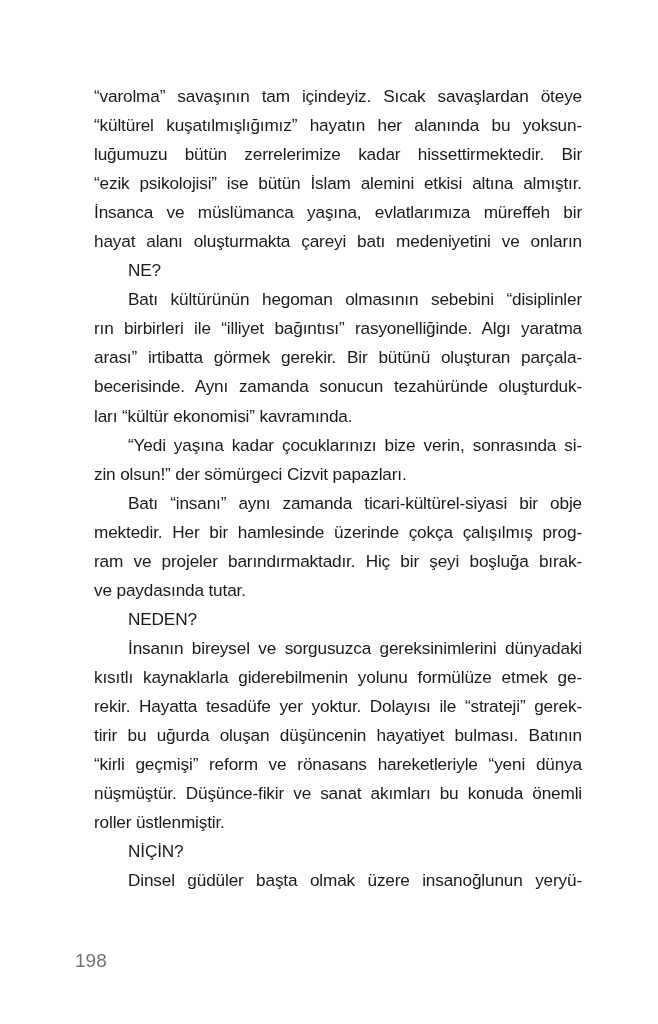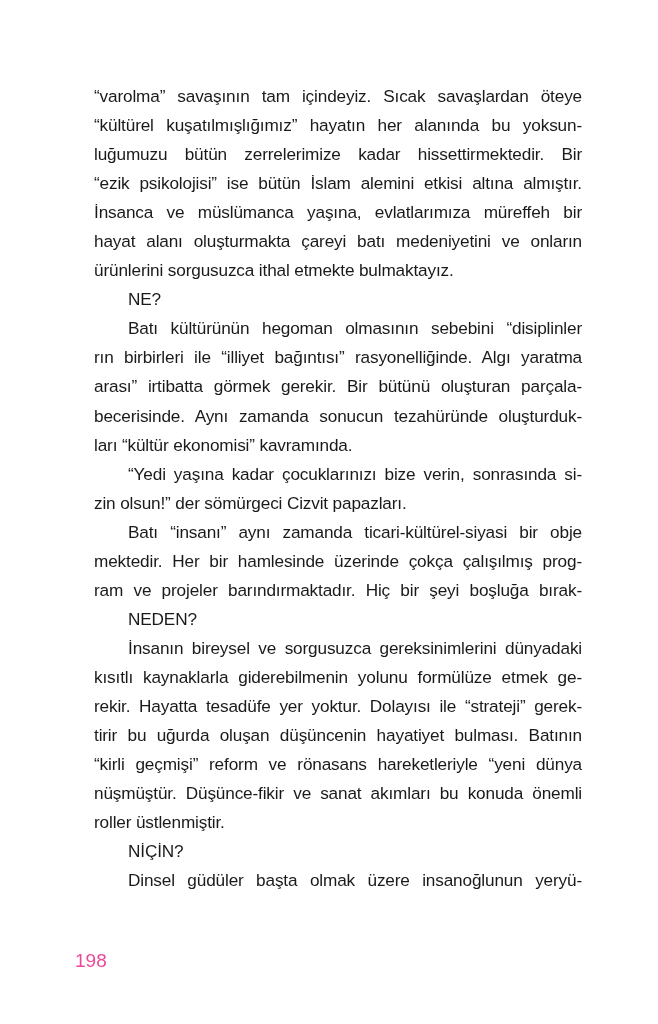--- a/index.html
+++ b/index.html
@@ -38,46 +38,46 @@
     }
     .line.heading {
       text-align-last: left;
     }
     .page-number {
       position: absolute;
       left: 75px;
       top: 948px;
       font-size: 19px;
       line-height: 26px;
-      color: #ec4899;
+      color: #737373;
       font-family: "Liberation Sans", "DejaVu Sans", sans-serif;
     }
   </style>
 </head>
 <body>
 
 <div class="page">
   <div class="line">“varolma” savaşının tam içindeyiz. Sıcak savaşlardan öteye</div>
   <div class="line">“kültürel kuşatılmışlığımız” hayatın her alanında bu yoksun-</div>
   <div class="line">luğumuzu bütün zerrelerimize kadar hissettirmektedir. Bir</div>
   <div class="line">“ezik psikolojisi” ise bütün İslam alemini etkisi altına almıştır.</div>
   <div class="line">İnsanca ve müslümanca yaşına, evlatlarımıza müreffeh bir</div>
   <div class="line">hayat alanı oluşturmakta çareyi batı medeniyetini ve onların</div>
-  <div class="line last">ürünlerini sorgusuzca ithal etmekte bulmaktayız.</div>
   <div class="line indent heading">NE?</div>
   <div class="line indent">Batı kültürünün hegoman olmasının sebebini “disiplinler</div>
   <div class="line">rın birbirleri ile “illiyet bağıntısı” rasyonelliğinde. Algı yaratma</div>
   <div class="line">arası” irtibatta görmek gerekir. Bir bütünü oluşturan parçala-</div>
   <div class="line">becerisinde. Aynı zamanda sonucun tezahüründe oluşturduk-</div>
   <div class="line last">ları “kültür ekonomisi” kavramında.</div>
   <div class="line indent">“Yedi yaşına kadar çocuklarınızı bize verin, sonrasında si-</div>
   <div class="line last">zin olsun!” der sömürgeci Cizvit papazları.</div>
   <div class="line indent">Batı “insanı” aynı zamanda ticari-kültürel-siyasi bir obje</div>
   <div class="line">mektedir. Her bir hamlesinde üzerinde çokça çalışılmış prog-</div>
   <div class="line">ram ve projeler barındırmaktadır. Hiç bir şeyi boşluğa bırak-</div>
+  <div class="line last">ve paydasında tutar.</div>
   <div class="line indent heading">NEDEN?</div>
   <div class="line indent">İnsanın bireysel ve sorgusuzca gereksinimlerini dünyadaki</div>
   <div class="line">kısıtlı kaynaklarla giderebilmenin yolunu formülüze etmek ge-</div>
   <div class="line">rekir. Hayatta tesadüfe yer yoktur. Dolayısı ile “strateji” gerek-</div>
   <div class="line">tirir bu uğurda oluşan düşüncenin hayatiyet bulması. Batının</div>
   <div class="line">“kirli geçmişi” reform ve rönasans hareketleriyle “yeni dünya</div>
   <div class="line">nüşmüştür. Düşünce-fikir ve sanat akımları bu konuda önemli</div>
   <div class="line last">roller üstlenmiştir.</div>
   <div class="line indent heading">NİÇİN?</div>
   <div class="line indent">Dinsel güdüler başta olmak üzere insanoğlunun yeryü-</div>

